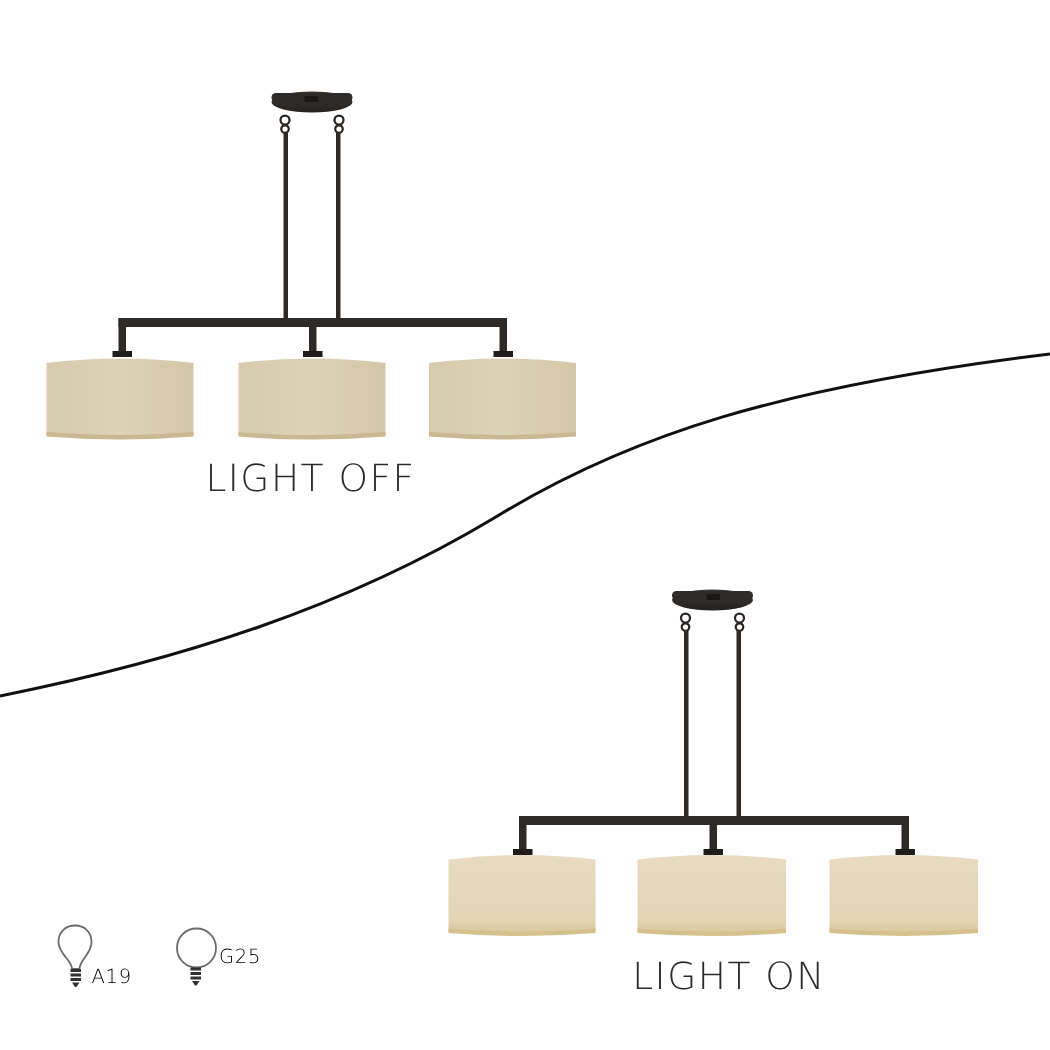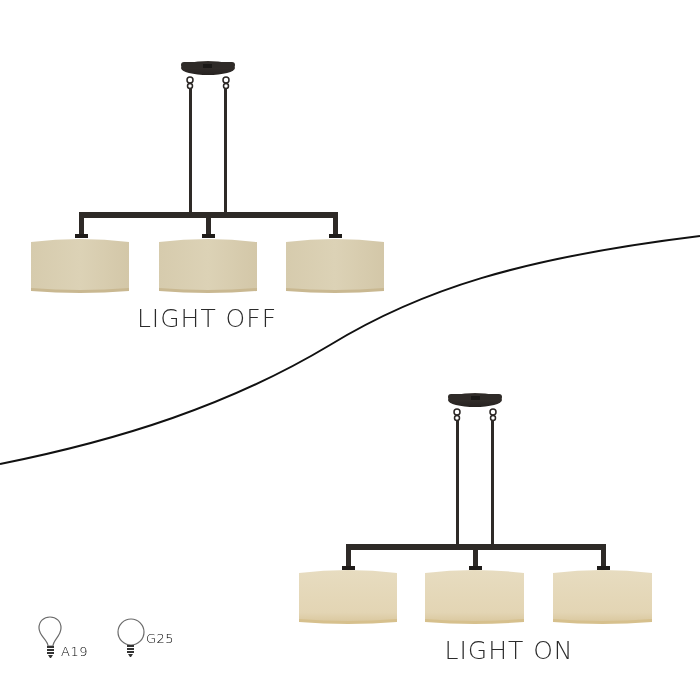--- a/index.html
+++ b/index.html
@@ -28,21 +28,21 @@
     font-family: "DejaVu Sans", sans-serif;
     font-weight: 200;
     color: #2b2b2b;
     letter-spacing: 1px;
     white-space: nowrap;
     transform: translateX(-50%);
     font-size: 25px;
     line-height: 1;
   }
   .caption.off { left: 207px; top: 306px; }
-  .caption.on  { left: 486px; top: 638px; margin-left: 23px; }
+  .caption.on  { left: 486px; top: 638px; }
 
   .bulb-label {
     position: absolute;
     font-family: "DejaVu Sans", sans-serif;
     font-weight: 200;
     color: #000000;
     font-size: 13px;
     line-height: 1;
     letter-spacing: 0.5px;
   }

